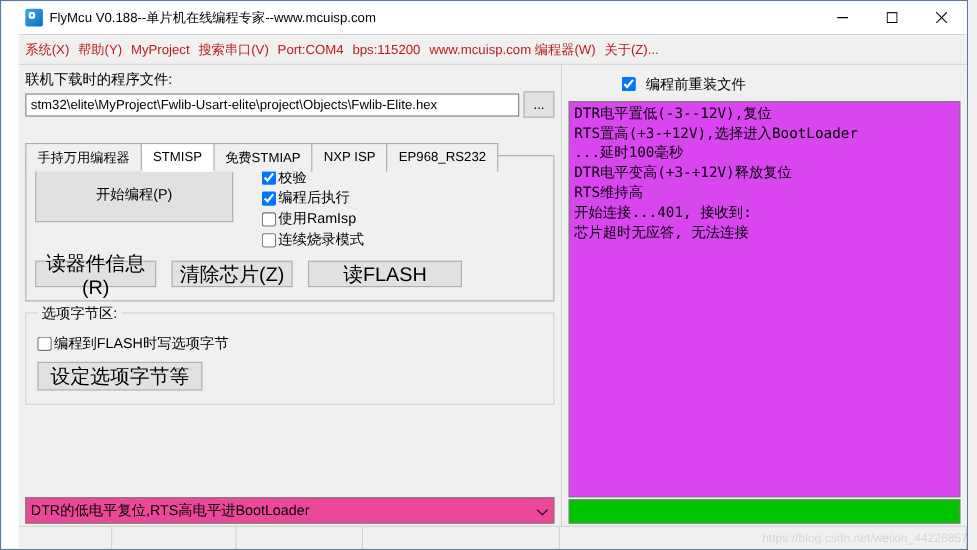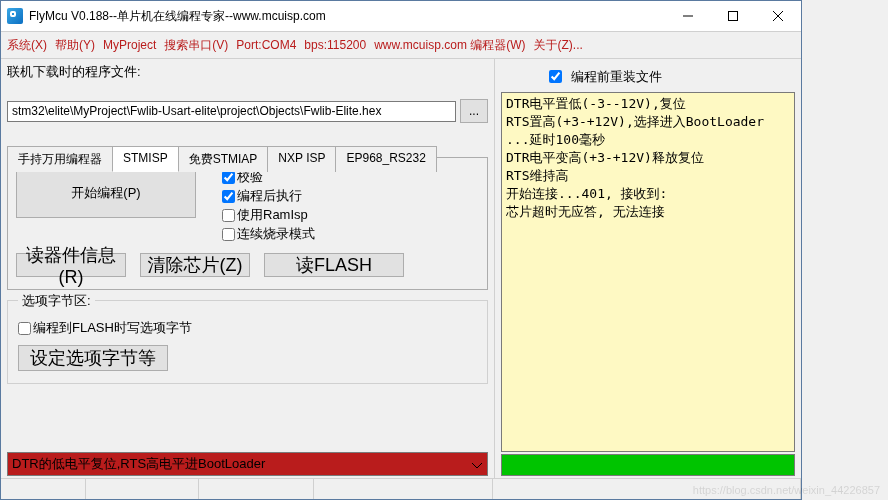--- a/index.html
+++ b/index.html
@@ -7,27 +7,28 @@
     padding: 0;
     font-family: "Microsoft YaHei", "SimSun", Arial, sans-serif;
     font-size: 12px;
     background: #f0f0f0;
     color: #000;
     width: 888px;
     height: 500px;
     overflow: hidden;
   }
   .window {
-    width: 802px;
+    width: 880px;
     height: 500px;
     background: #fff;
     display: flex;
     flex-direction: column;
     box-sizing: border-box;
     border: 1px solid #5a7aa0;
+    padding-left: 16px;
   }
   .titlebar {
     height: 30px;
     background: #fff;
     display: flex;
     align-items: center;
     justify-content: space-between;
     padding-left: 6px;
     border-bottom: 1px solid #d0d0d0;
   }
@@ -103,21 +104,21 @@
     flex: 1;
     display: flex;
     flex-direction: column;
     padding: 4px 6px 2px 6px;
     box-sizing: border-box;
     background: #f0f0f0;
   }
 
   .file-label {
     font-size: 13px;
-    margin-bottom: 18px;
+    margin-bottom: 2px;
   }
   .file-row {
     display: flex;
     align-items: center;
     gap: 4px;
   }
   .file-input {
     flex: 1;
     height: 21px;
     border: 1px solid #7a7a7a;
@@ -243,42 +244,42 @@
   .bottom-combo-row {
     display: flex;
     align-items: center;
     gap: 0;
     margin-top: 4px;
   }
   .combo {
     flex: 1;
     height: 22px;
     border: 1px solid #7a7a7a;
-    background: #b91c1c;
+    background: #ec4899;
     display: flex;
     align-items: center;
     justify-content: space-between;
     padding: 0 2px 0 4px;
     font-size: 13px;
   }
   .combo .arrow {
     width: 16px;
     text-align: center;
   }
 
   .right-top {
     display: flex;
     align-items: center;
     gap: 6px;
     margin: 4px 0 6px 44px;
     font-size: 13px;
   }
   .log {
     flex: 1;
-    background: #fef9c3;
+    background: #d946ef;
     border: 1px solid #7a7a7a;
     padding: 2px 4px;
     font-size: 13px;
     line-height: 18px;
     font-family: "SimSun", monospace;
     white-space: pre;
     overflow: auto;
   }
   .progress {
     height: 20px;

